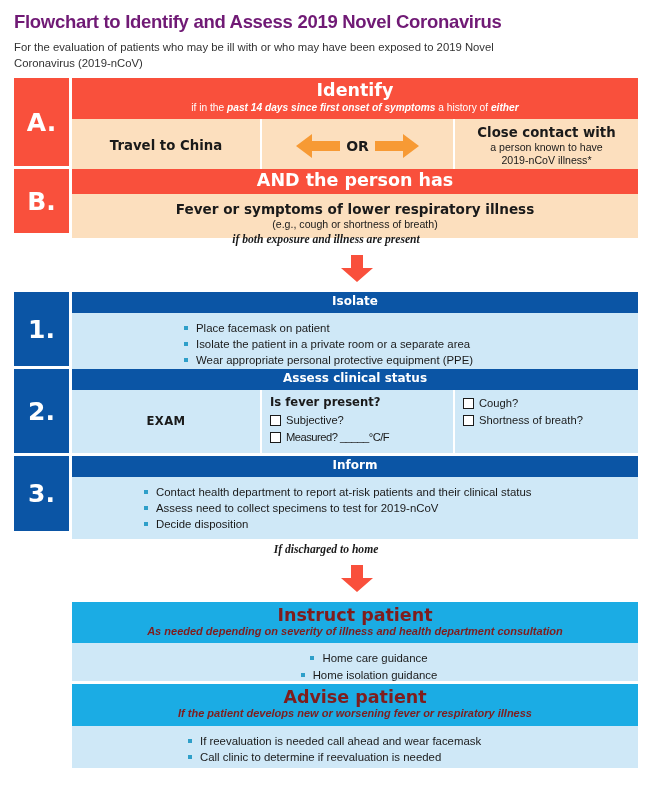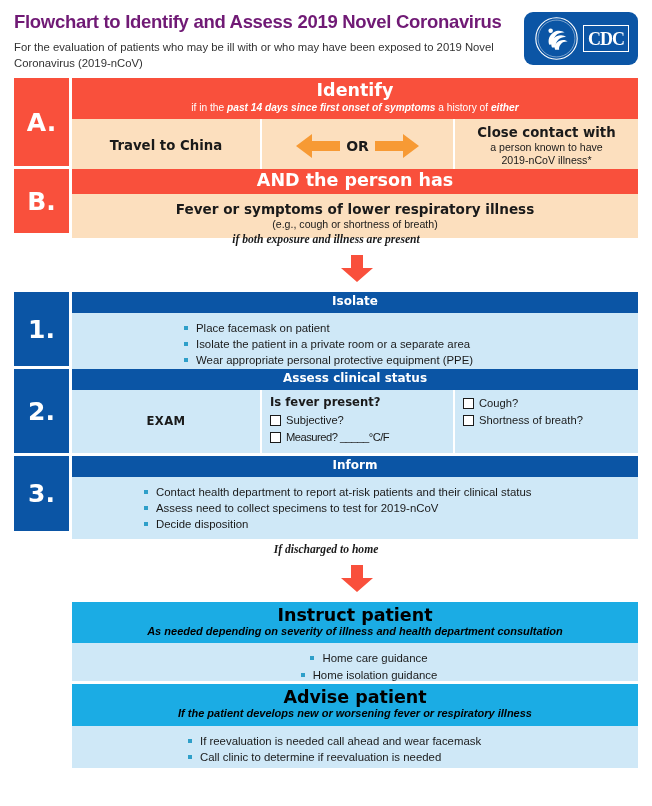--- a/index.html
+++ b/index.html
@@ -284,21 +284,21 @@
     flex: 0 0 auto;
   }
   .blank { letter-spacing: -0.5px; }
 
   
   .cyan-block {
     margin: 0 14px 0 72px;
   }
   .bar-cyan {
     background: #1BACE4;
-    color: #000000;
+    color: #7f1d1d;
     text-align: center;
     padding: 3px 0 5px 0;
   }
   .bar-cyan .bar-title {
     font-size: 17.5px;
     font-weight: bold;
     font-family: "DejaVu Sans", sans-serif;
     line-height: 1.15;
   }
   .bar-cyan .bar-sub {
@@ -314,38 +314,20 @@
   }
   .gap3 { height: 3px; }
 </style>
 </head>
 <body>
 
 <div class="header">
   <div class="title">Flowchart to Identify and Assess 2019 Novel Coronavirus</div>
   <div class="subtitle">For the evaluation of patients who may be ill with or who may have been exposed to 2019 Novel Coronavirus (2019-nCoV)</div>
 
-  <div class="cdc-logo">
-    <svg class="hhs-seal" viewBox="0 0 100 100">
-      <circle cx="50" cy="50" r="46" fill="none" stroke="#ffffff" stroke-width="2.5"></circle>
-      <circle cx="50" cy="50" r="41" fill="none" stroke="#ffffff" stroke-width="1"></circle>
-      <g fill="#ffffff">
-        <path d="M34 64 C30 54 34 42 44 36 C52 31 62 32 68 37 C62 36 54 38 49 43 C44 48 42 56 44 63 Z"></path>
-        <path d="M40 70 C36 61 40 50 50 45 C58 41 67 42 72 47 C66 46 59 48 54 53 C49 58 47 64 49 70 Z"></path>
-        <path d="M47 75 C44 68 48 59 57 55 C64 52 71 53 75 57 C70 56 64 58 60 62 C56 66 55 71 56 75 Z"></path>
-        <circle cx="37" cy="33" r="5"></circle>
-      </g>
-      <g fill="#ffffff" font-size="5.5" font-family="DejaVu Sans">
-        <text x="50" y="12" text-anchor="middle">·</text>
-      </g>
-    </svg>
-    <div class="cdc-mark">
-      <span class="cdc-mark-text">CDC</span>
-    </div>
-  </div>
 </div>
 
 <div class="chart">
 
   <div class="row" style="height:88px;">
     <div class="badge red">A.</div>
     <div class="rowbody">
       <div class="bar-red">
         <div class="bar-title">Identify</div>
         <div class="bar-sub"><span>if in the </span><span class="em">past 14 days since first onset of symptoms</span><span> a history of </span><span class="em">either</span></div>

